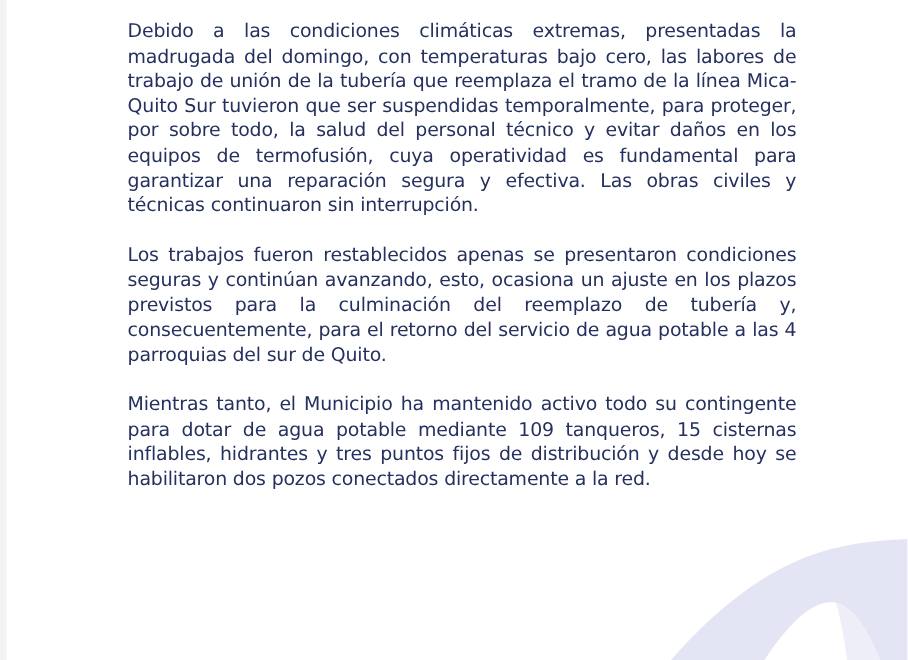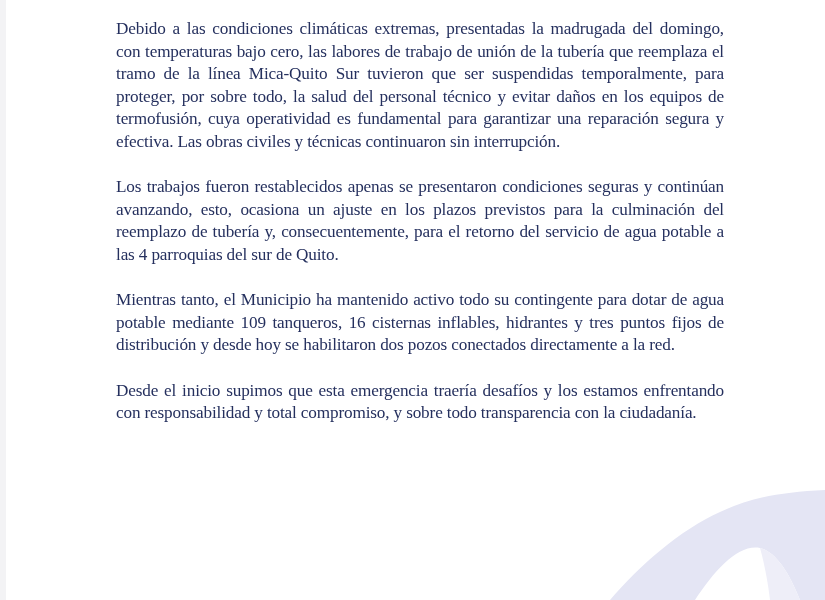--- a/index.html
+++ b/index.html
@@ -39,36 +39,34 @@
       width: 608px;
       color: #25305e;
       font-size: 17.2px;
       line-height: 22.6px;
       letter-spacing: -0.15px;
     }
     .content p {
       margin: 0 0 22.6px 0;
       text-align: justify;
       text-align-last: left;
-      font-family: Liberation Serif, serif;
     }
     .content p:last-child {
       margin-bottom: 0;
     }
   </style>
 </head>
 <body>
 
 <div class="page">
   <div class="left-edge"></div>
 
   <svg class="deco" viewBox="0 0 215 110" xmlns="http://www.w3.org/2000/svg">
     <path d="M0,110 C30,75 70,40 110,22 C140,8 170,2 215,0 L215,110 L190,110 C178,80 165,62 150,58 C128,54 105,80 85,110 Z" fill="#e4e5f4"></path>
     <path d="M150,58 C165,62 178,80 190,110 L160,110 C158,92 154,72 150,58 Z" fill="#eeeef8"></path>
   </svg>
 
   <div class="content">
     <p>Debido a las condiciones climáticas extremas, presentadas la madrugada del domingo, con temperaturas bajo cero, las labores de trabajo de unión de la tubería que reemplaza el tramo de la línea Mica-Quito Sur tuvieron que ser suspendidas temporalmente, para proteger, por sobre todo, la salud del personal técnico y evitar daños en los equipos de termofusión, cuya operatividad es fundamental para garantizar una reparación segura y efectiva. Las obras civiles y técnicas continuaron sin interrupción.</p>
     <p>Los trabajos fueron restablecidos apenas se presentaron condiciones seguras y continúan avanzando, esto, ocasiona un ajuste en los plazos previstos para la culminación del reemplazo de tubería y, consecuentemente, para el retorno del servicio de agua potable a las 4 parroquias del sur de Quito.</p>
-    <p>Mientras tanto, el Municipio ha mantenido activo todo su contingente para dotar de agua potable mediante 109 tanqueros, 16 cisternas inflables, hidrantes y tres puntos fijos de distribución y desde hoy se habilitaron dos pozos conectados directamente a la red.</p>
-    <p>Desde el inicio supimos que esta emergencia traería desafíos y los estamos enfrentando con responsabilidad y total compromiso,  y sobre todo transparencia con la ciudadanía.</p>
+    <p>Mientras tanto, el Municipio ha mantenido activo todo su contingente para dotar de agua potable mediante 109 tanqueros, 15 cisternas inflables, hidrantes y tres puntos fijos de distribución y desde hoy se habilitaron dos pozos conectados directamente a la red.</p>
   </div>
 </div>
 
 </body></html>

